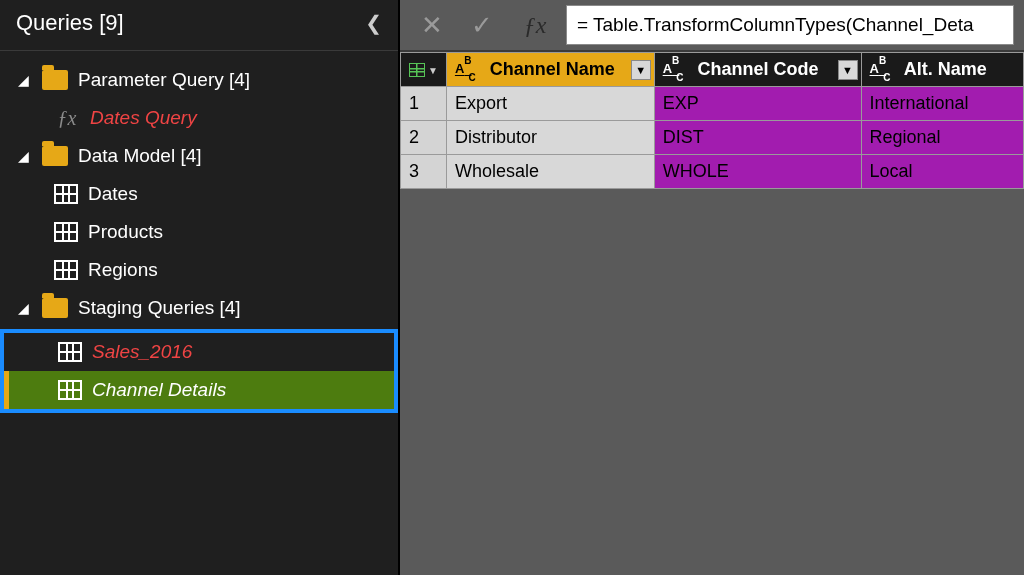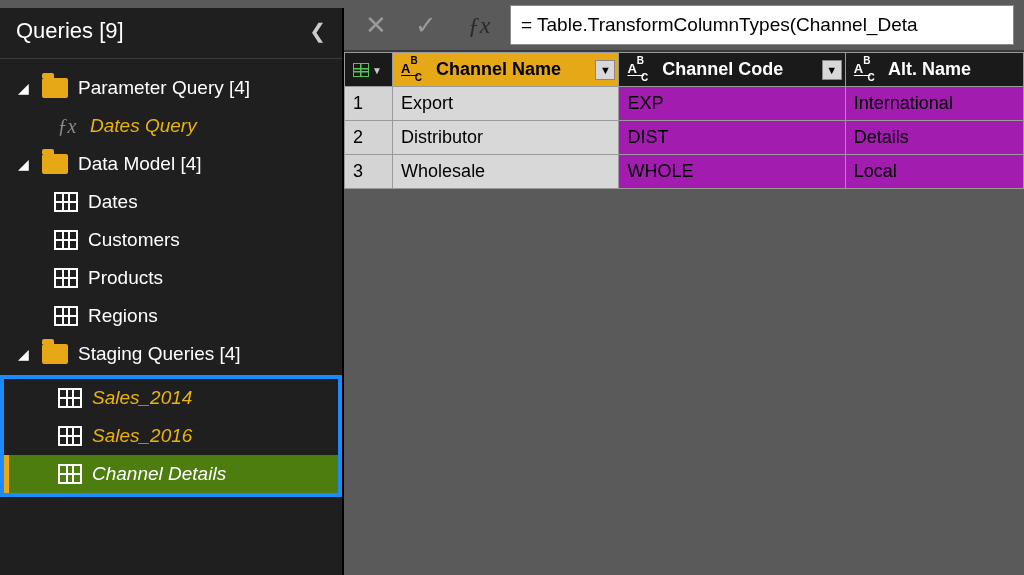--- a/index.html
+++ b/index.html
@@ -7,26 +7,25 @@
     font-family: "Segoe UI", Arial, sans-serif;
     background: #5a5a5a;
     width: 1024px;
     height: 575px;
     overflow: hidden;
     display: flex;
     color: #fff;
   }
   
   .sidebar {
-    width: 344px;
+    width: 400px;
     background: #1f1f1f;
     display: flex;
     flex-direction: column;
     border-right: 2px solid #000;
-    margin-top: 8px;
   }
   .sidebar-header {
     display: flex;
     align-items: center;
     justify-content: space-between;
     padding: 10px 16px 14px 16px;
     border-bottom: 1px solid #3a3a3a;
   }
   .sidebar-title {
     font-size: 22px;
@@ -80,21 +79,21 @@
   }
   .table-icon {
     width: 24px; height: 20px;
     border: 2px solid #fff;
     background:
       linear-gradient(#fff,#fff) 0 50%/100% 2px no-repeat,
       linear-gradient(#fff,#fff) 33% 0/2px 100% no-repeat,
       linear-gradient(#fff,#fff) 66% 0/2px 100% no-repeat;
   }
   .tree-label { color: #fff; }
-  .tree-label.dim { color: #eab308; font-style: italic; }
+  .tree-label.dim { color: #ef4444; font-style: italic; }
   .tree-label.italic { font-style: italic; }
   .selected-row {
     background: #4d7c0f;
   }
   .selected-row::before {
     content: "";
     position: absolute;
     left: 0; top: 0; bottom: 0;
     width: 5px;
     background: #e6a817;
@@ -251,41 +250,33 @@
       <span class="tree-caret">◢</span>
       <span class="folder-icon"></span>
       <span class="tree-label">Data Model [4]</span>
     </div>
     <div class="tree-row child">
       <span class="table-icon"></span>
       <span class="tree-label">Dates</span>
     </div>
     <div class="tree-row child">
       <span class="table-icon"></span>
-      <span class="tree-label">Customers</span>
-    </div>
-    <div class="tree-row child">
-      <span class="table-icon"></span>
       <span class="tree-label">Products</span>
     </div>
     <div class="tree-row child">
       <span class="table-icon"></span>
       <span class="tree-label">Regions</span>
     </div>
 
     <div class="tree-row">
       <span class="tree-caret">◢</span>
       <span class="folder-icon"></span>
       <span class="tree-label">Staging Queries [4]</span>
     </div>
     <div class="highlight-box">
-      <div class="tree-row grandchild">
-        <span class="table-icon"></span>
-        <span class="tree-label dim italic">Sales_2014</span>
-      </div>
       <div class="tree-row grandchild">
         <span class="table-icon"></span>
         <span class="tree-label dim italic">Sales_2016</span>
       </div>
       <div class="tree-row grandchild selected-row">
         <span class="table-icon"></span>
         <span class="tree-label italic">Channel Details</span>
       </div>
     </div>
 
@@ -333,21 +324,21 @@
       <tr>
         <td class="rownum">1</td>
         <td class="cell sel">Export</td>
         <td class="cell">EXP</td>
         <td class="cell">International</td>
       </tr>
       <tr>
         <td class="rownum">2</td>
         <td class="cell sel">Distributor</td>
         <td class="cell">DIST</td>
-        <td class="cell">Details</td>
+        <td class="cell">Regional</td>
       </tr>
       <tr>
         <td class="rownum">3</td>
         <td class="cell sel">Wholesale</td>
         <td class="cell">WHOLE</td>
         <td class="cell">Local</td>
       </tr>
     </tbody>
   </table>
 </div>

